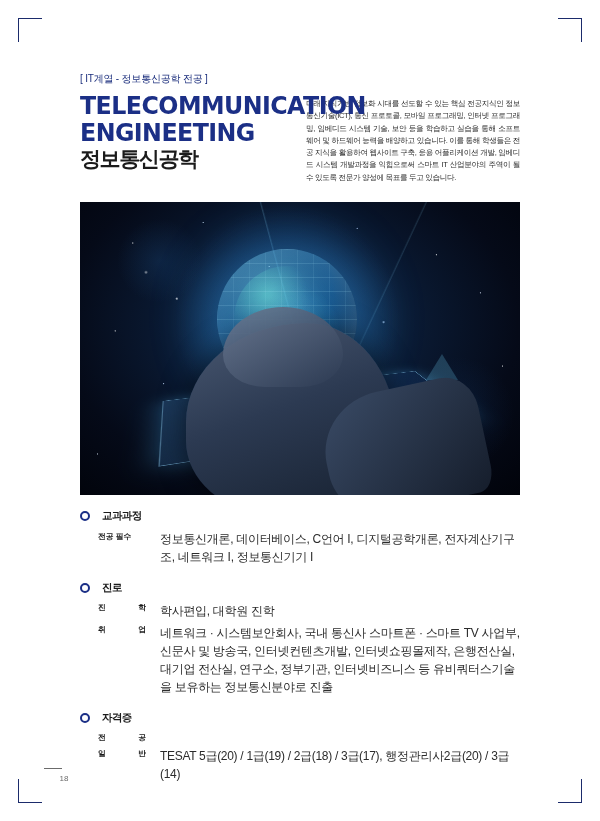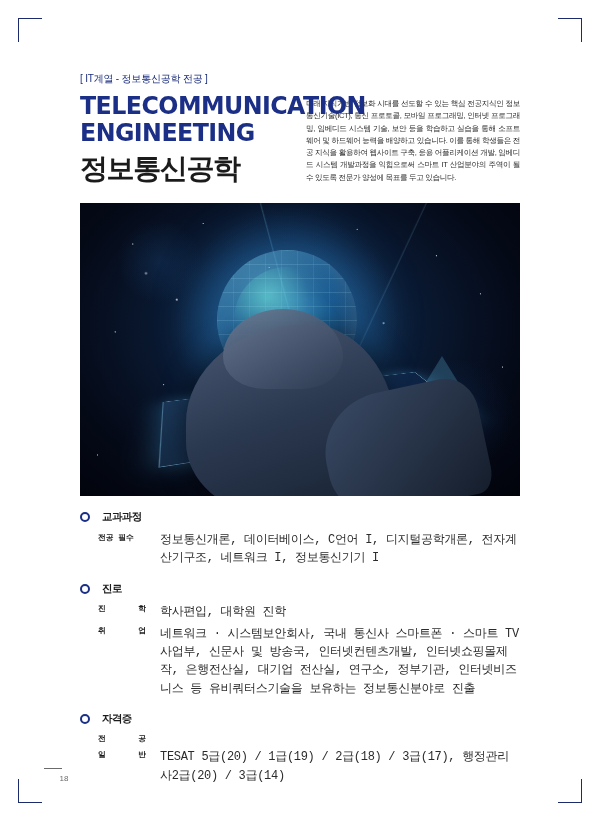--- a/index.html
+++ b/index.html
@@ -53,26 +53,26 @@
     font-weight: bold;
     font-size: 25.5px;
     line-height: 1.02;
     color: #1b2f86;
     letter-spacing: -0.6px;
     transform: scaleX(0.93);
     transform-origin: left center;
     margin: 0 0 1px 0;
   }
   .title-ko {
-    font-size: 28px;
+    font-size: 21px;
     font-weight: bold;
     color: #1b1b1b;
     letter-spacing: -1.4px;
     line-height: 1.15;
-    margin-top: 8px;
+    margin-top: 2px;
   }
 
   .intro {
     font-size: 7.6px;
     line-height: 1.62;
     color: #2a2a2a;
     letter-spacing: -0.35px;
     text-align: justify;
   }
 
@@ -221,21 +221,20 @@
     font-size: 10.5px;
     font-weight: bold;
     color: #1b1b1b;
     letter-spacing: -0.6px;
   }
   .rows { padding-left: 18px; }
   .row {
     display: flex;
     align-items: flex-start;
     margin-bottom: 4px;
-    font-family: Liberation Mono, monospace;
   }
   .row-label {
     flex: 0 0 62px;
     font-size: 7.8px;
     font-weight: bold;
     color: #1b1b1b;
     letter-spacing: 0px;
     padding-top: 0.5px;
   }
   .row-label.spread {

